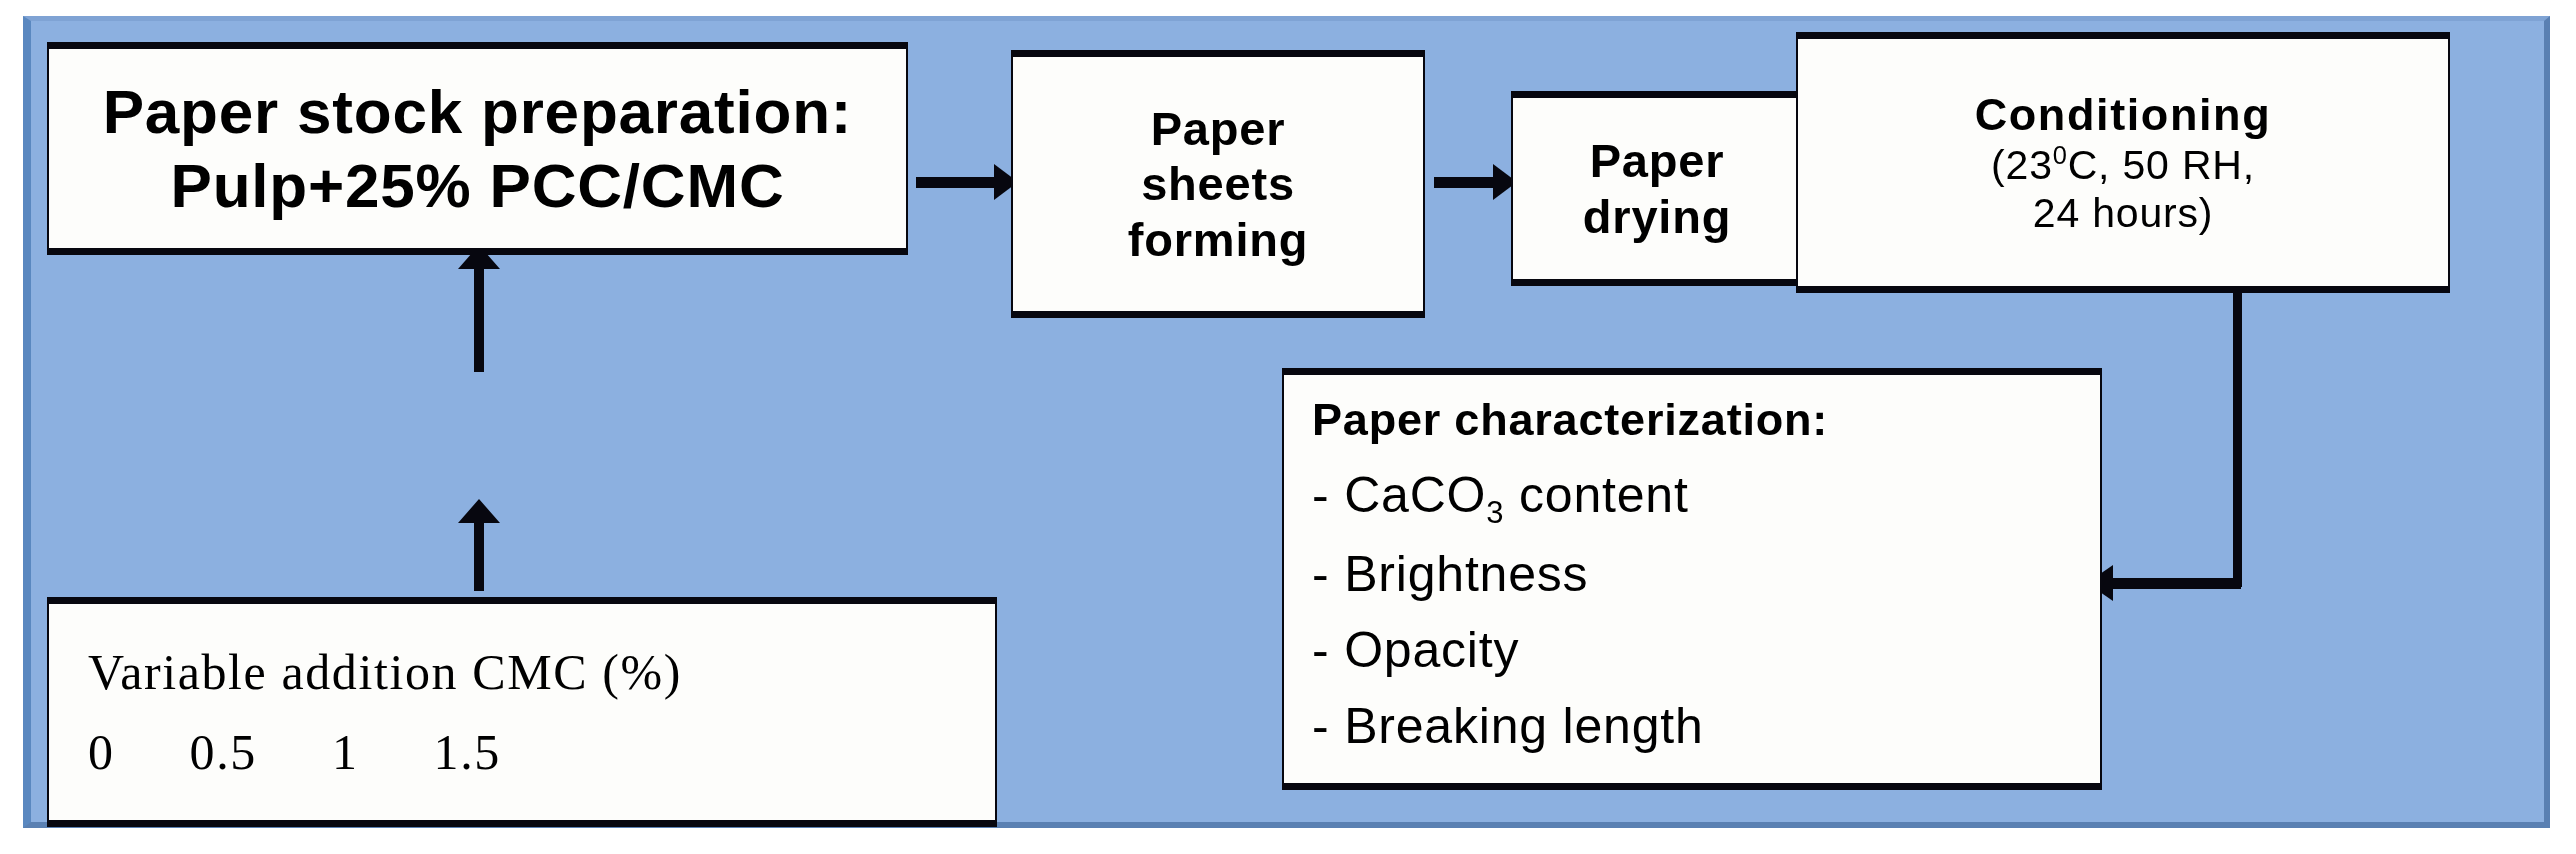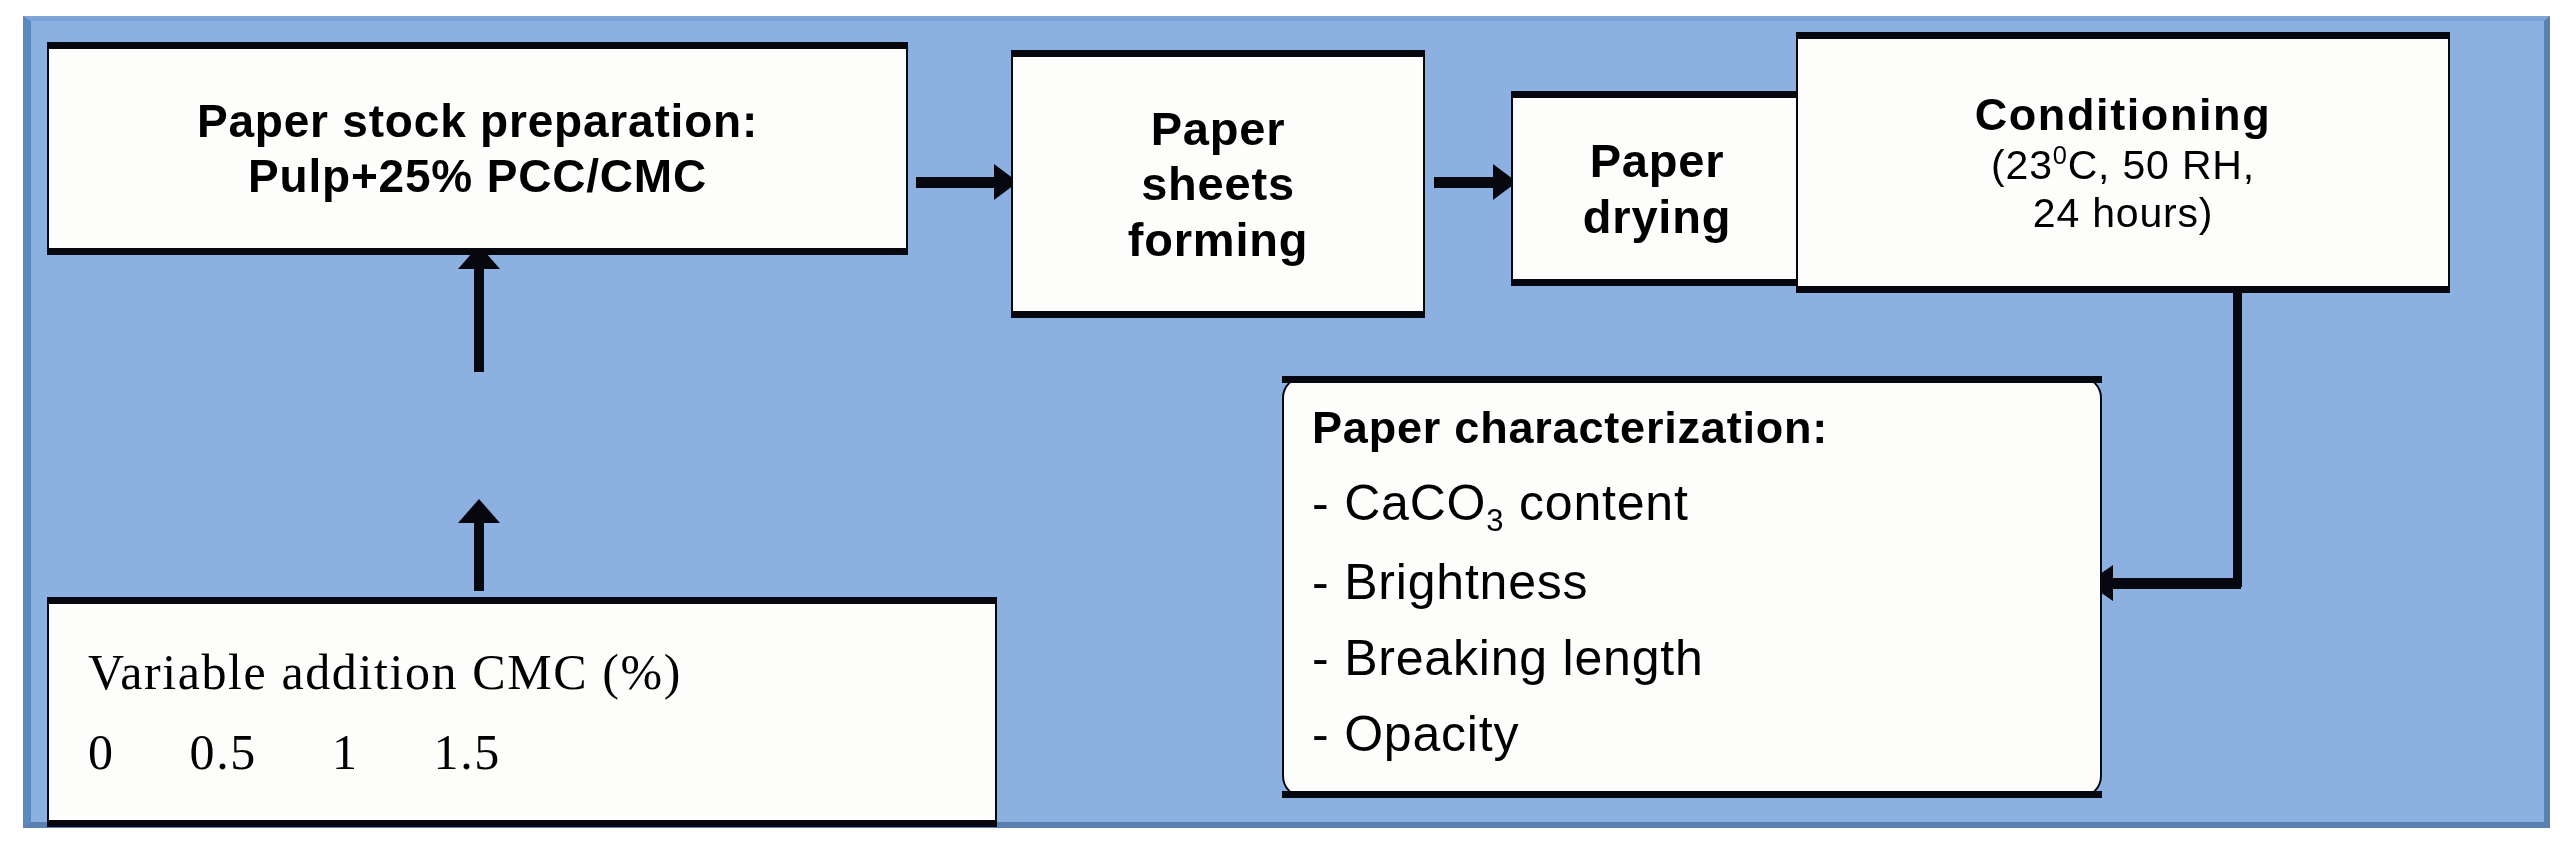--- a/index.html
+++ b/index.html
@@ -67,21 +67,21 @@
     white-space: nowrap;
     letter-spacing: 0.8px;
     font-weight: bold;
     line-height: 1.18;
   }
 
   
   #box-stock {
     left: 47px; top: 42px; width: 861px; height: 213px;
   }
-  #box-stock .ln { font-size: 46px; }
+  #box-stock .ln { font-size: 62px; }
 
   #box-forming {
     left: 1011px; top: 50px; width: 414px; height: 268px;
   }
   #box-forming .ln { font-size: 47px; }
 
   #box-drying {
     left: 1511px; top: 91px; width: 292px; height: 195px;
   }
   #box-drying .ln { font-size: 47px; }
@@ -113,25 +113,24 @@
     text-align: left;
     margin-left: 18px;
   }
   #box-variable .values {
     margin-top: 21px;
     display: flex;
     gap: 75px;
   }
 
   #box-characterization {
-    left: 1282px; top: 376px; width: 820px; height: 422px;
+    left: 1282px; top: 368px; width: 820px; height: 422px;
     align-items: flex-start;
     justify-content: center;
     padding-left: 28px;
-    border-radius: 22px;
   }
   #box-characterization .ln-title {
     font-size: 45px; font-weight: bold; letter-spacing: 0.8px;
     margin-bottom: 11.4px;
   }
   #box-characterization .bullet {
     font-size: 50px; font-weight: normal; letter-spacing: 0.8px;
     line-height: 1.52; white-space: nowrap;
   }
   #box-characterization sub { font-size: 0.62em; vertical-align: sub; }
@@ -231,23 +230,23 @@
     </div>
   </div>
 
   <div class="box" id="box-characterization">
     <div class="ln-title">Paper characterization:</div>
 
     <div class="bullet"><span>-</span>&nbsp;<span>CaCO</span><sub>3</sub><span> content</span></div>
 
     <div class="bullet"><span>-</span>&nbsp;<span>Brightness</span></div>
 
+    <div class="bullet"><span>-</span>&nbsp;<span>Opacity</span></div>
+
     <div class="bullet"><span>-</span>&nbsp;<span>Breaking length</span></div>
-
-    <div class="bullet"><span>-</span>&nbsp;<span>Opacity</span></div>
   </div>
 
   <div class="arrow-h" id="arr-stock-forming">
     <span class="head"></span>
   </div>
 
   <div class="arrow-h" id="arr-forming-drying">
     <span class="head"></span>
   </div>
 

